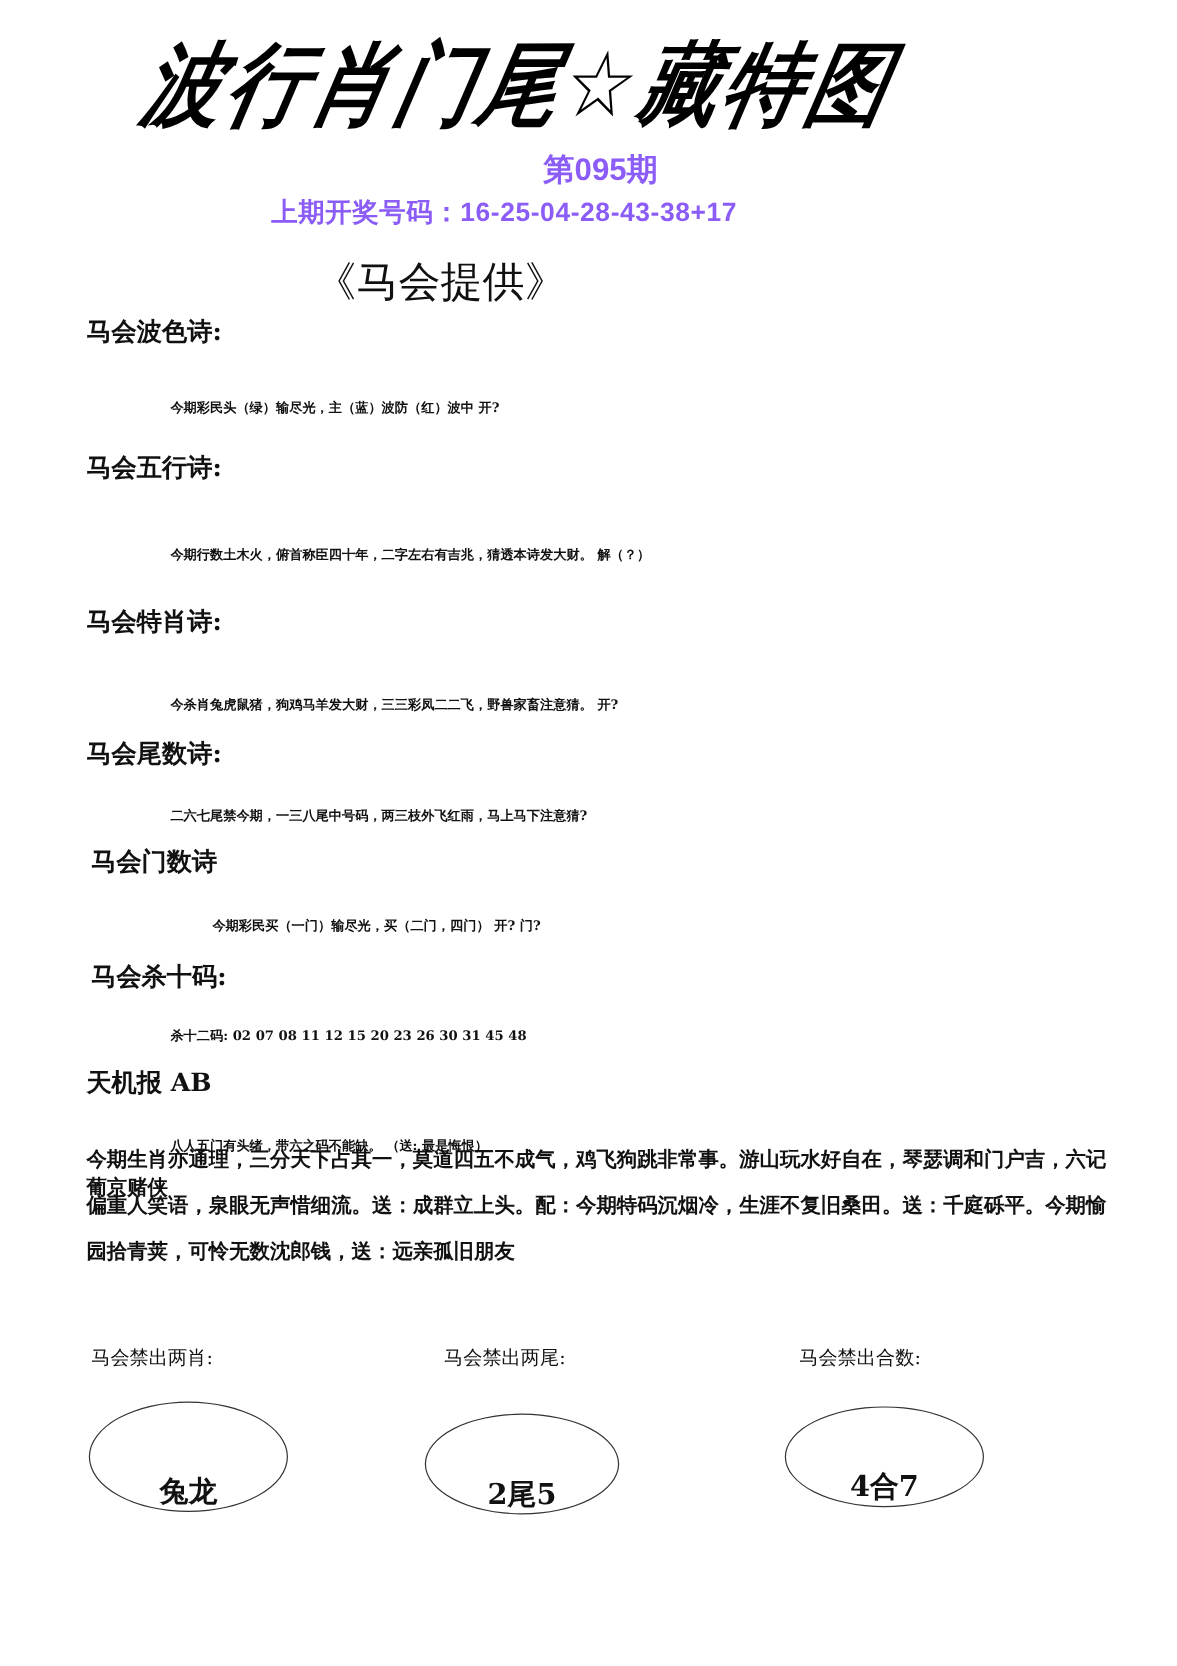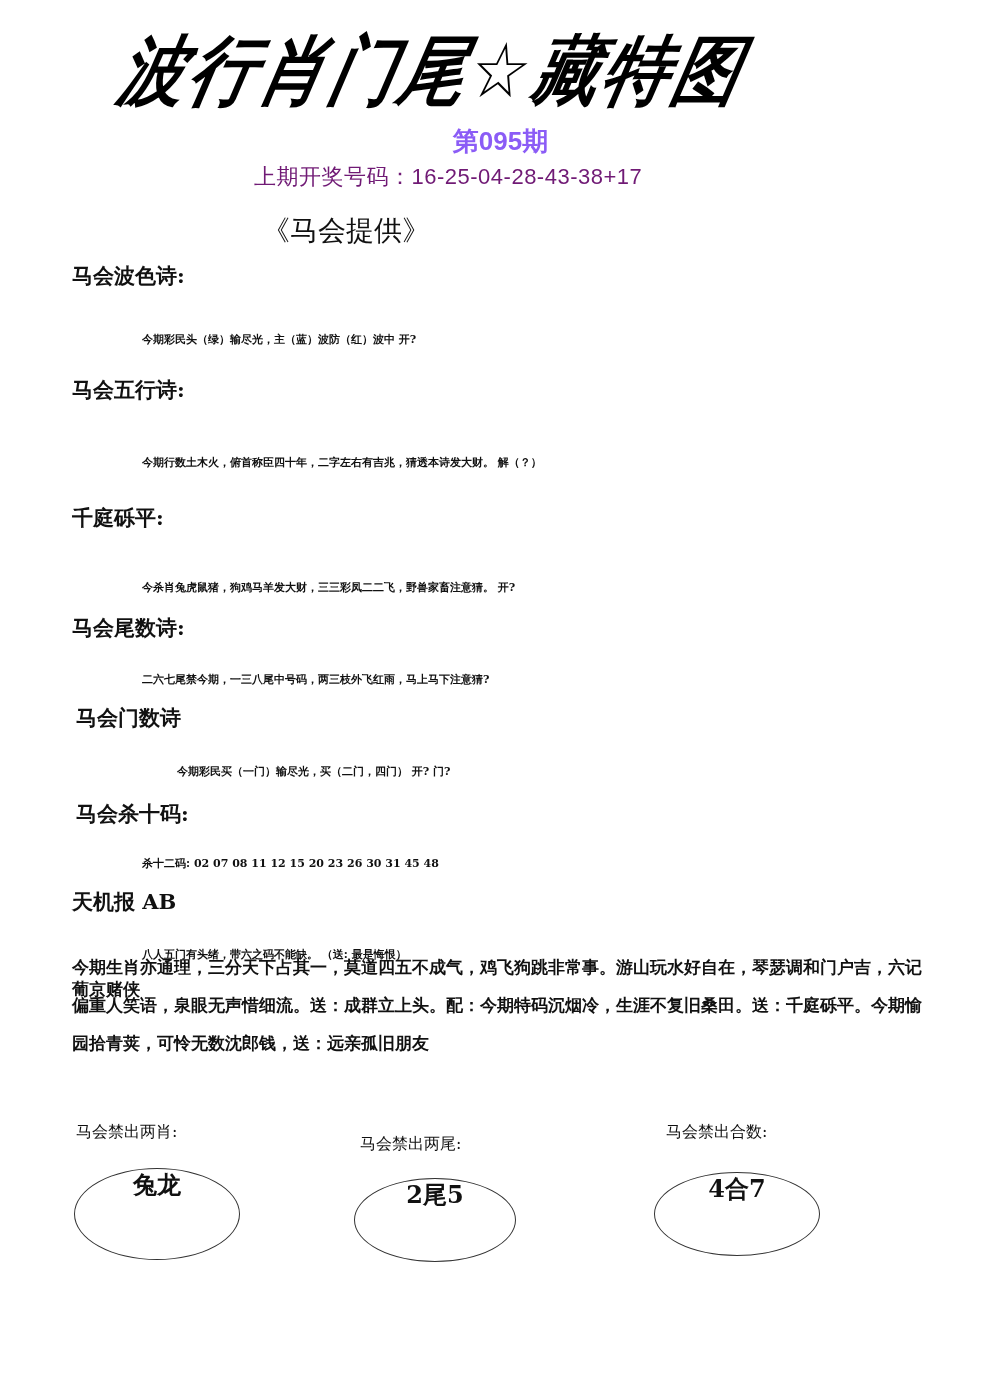--- a/index.html
+++ b/index.html
@@ -1,62 +1,62 @@
 <!DOCTYPE html>
 <html><head>
 <meta charset="utf-8">
 <style>
   html, body { margin:0; padding:0; background:#ffffff; }
   body { width:981px; height:1388px; position:relative; overflow:hidden; font-family:"DejaVu Serif", serif; color:#111; }
   .abs { position:absolute; white-space:nowrap; }
   .title { left:132px; top:20px; font-family:"DejaVu Sans", sans-serif; font-weight:bold; font-style:italic; font-size:66px; letter-spacing:4px; transform:skewX(-12deg) scaleY(1.15); transform-origin:left top; color:#000; }
   .issue { left:0; width:981px; text-align:center; top:124px; font-family:"Liberation Sans", sans-serif; font-weight:bold; font-size:26px; color:#8b5cf6; padding-left:20px; box-sizing:border-box; }
-  .lastdraw { left:226px; top:162px; font-family:"Liberation Sans", sans-serif; font-weight:normal; font-size:22px; color:#701a75; letter-spacing:0.5px;margin-left:28px; }
-  .provider { left:262px; top:212px; font-size:28px; font-family:"DejaVu Serif", serif; }
+  .lastdraw { left:226px; top:162px; font-family:"Liberation Sans", sans-serif; font-weight:bold; font-size:22px; color:#8b5cf6; letter-spacing:0.5px; }
+  .provider { left:262px; top:212px; font-size:35px; font-family:"DejaVu Serif", serif; }
   .heading { font-size:21px; font-family:"DejaVu Serif", serif; left:72px;font-weight:bold; }
   .poem { font-size:11px; font-weight:bold; font-family:"DejaVu Serif", serif; left:142px;text-align:center; }
   .para { left:72px; top:948px; width:860px; font-size:17px; font-weight:bold; font-family:"DejaVu Serif", serif; white-space:normal; line-height:38px; }
   .ban-label { font-size:16px; top:1122px; font-family:"DejaVu Serif", serif; }
-  .ellipse { position:absolute; border:1.5px solid #333; border-radius:50%; display:flex; align-items:flex-start; justify-content:center; }
+  .ellipse { position:absolute; border:1.5px solid #333; border-radius:50%; display:flex; align-items:flex-end; justify-content:center; }
   .ellipse span { font-size:24px; font-weight:bold; font-family:"DejaVu Serif", serif; }
 </style>
 </head>
 <body>
 
 <div class="abs title">波行肖门尾☆藏特图</div>
 <div class="abs issue">第095期</div>
 <div class="abs lastdraw"><span>上期开奖号码：</span><span>16-25-04-28-43-38+17</span></div>
 <div class="abs provider">《马会提供》</div>
 
 <div class="abs heading" style="top:262px;">马会波色诗:</div>
 <div class="abs poem" style="top:332px;">今期彩民头（绿）输尽光，主（蓝）波防（红）波中  开?</div>
 
 <div class="abs heading" style="top:376px;">马会五行诗:</div>
 <div class="abs poem" style="top:455px;">今期行数土木火，俯首称臣四十年，二字左右有吉兆，猜透本诗发大财。 解（？）</div>
 
-<div class="abs heading" style="top:504px;">千庭砾平:</div>
+<div class="abs heading" style="top:504px;">马会特肖诗:</div>
 <div class="abs poem" style="top:580px;">今杀肖兔虎鼠猪，狗鸡马羊发大财，三三彩凤二二飞，野兽家畜注意猜。 开?</div>
 
 <div class="abs heading" style="top:614px;">马会尾数诗:</div>
 <div class="abs poem" style="top:672px;">二六七尾禁今期，一三八尾中号码，两三枝外飞红雨，马上马下注意猜?</div>
 
 <div class="abs heading" style="top:704px; left:76px;">马会门数诗</div>
 <div class="abs poem" style="top:764px;margin-left:35px;">今期彩民买（一门）输尽光，买（二门，四门）  开? 门?</div>
 
 <div class="abs heading" style="top:800px; left:76px;">马会杀十码:</div>
 <div class="abs poem" style="top:856px;">杀十二码: 02  07  08  11  12  15  20  23  26  30  31  45  48</div>
 
 <div class="abs heading" style="top:888px; left:72px;">天机报 AB</div>
 <div class="abs poem" style="top:947px;">八人五门有头绪，带六之码不能缺。 （送: 最是悔恨）</div>
 
 <div class="abs" style="left:72px; top:978px; font-size:17px; font-weight:bold;">葡京赌侠</div>
 <div class="abs para">今期生肖亦通理，三分天下占其一，莫道四五不成气，鸡飞狗跳非常事。游山玩水好自在，琴瑟调和门户吉，六记偏重人笑语，泉眼无声惜细流。送：成群立上头。配：今期特码沉烟冷，生涯不复旧桑田。送：千庭砾平。今期愉园拾青荚，可怜无数沈郎钱，送：远亲孤旧朋友</div>
 
 <div class="abs ban-label" style="left:76px;">马会禁出两肖:</div>
-<div class="abs ban-label" style="left:360px;margin-top:12px;">马会禁出两尾:</div>
+<div class="abs ban-label" style="left:370px;">马会禁出两尾:</div>
 <div class="abs ban-label" style="left:666px;">马会禁出合数:</div>
 
 <div class="ellipse" style="left:74px; top:1168px; width:164px; height:90px;">
     <span>兔龙</span>
   </div>
 <div class="ellipse" style="left:354px; top:1178px; width:160px; height:82px;">
     <span>2尾5</span>
   </div>
 <div class="ellipse" style="left:654px; top:1172px; width:164px; height:82px;">
     <span>4合7</span>

